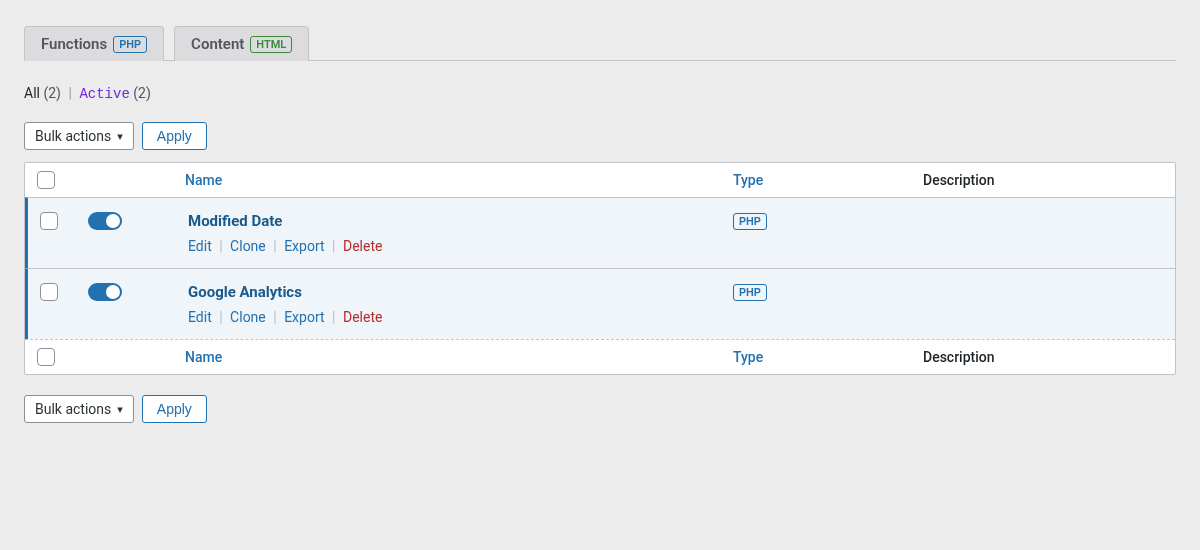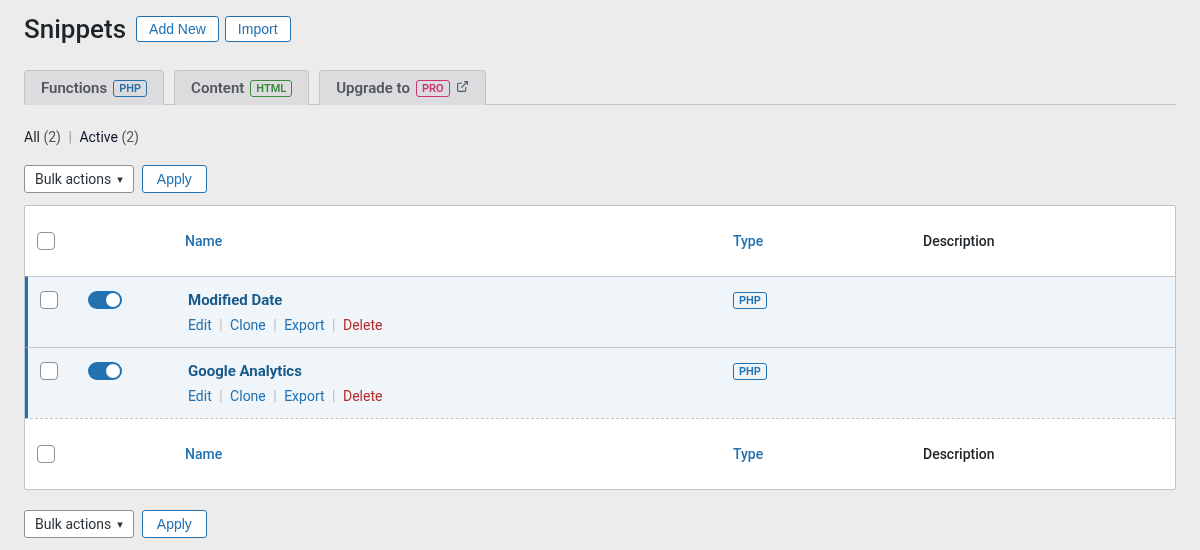--- a/index.html
+++ b/index.html
@@ -73,21 +73,21 @@
   .badge-html { color: #3a8a3a; border-color: #3a8a3a; background: transparent; }
   .badge-pro { color: #c9356e; border-color: #c9356e; background: transparent; }
   .ext-icon { color: #50575e; font-size: 13px; }
   .subsub {
     margin-top: 24px;
     font-size: 14px;
     color: #50575e;
   }
   .subsub .bold { font-weight: 400; color: #1d2327; }
   .subsub .count { color: #50575e; }
-  .subsub .link { color: #0f172a; cursor: pointer; }
+  .subsub .link { color: #6d28d9; cursor: pointer; font-family: Liberation Mono, monospace; }
   .subsub .sep { color: #999; margin: 0 4px; }
   .bulkrow {
     display: flex;
     align-items: center;
     gap: 8px;
     margin-top: 20px;
   }
   .select {
     background: #fff;
     border: 1px solid #8c8f94;
@@ -112,21 +112,21 @@
   }
   .table {
     margin-top: 12px;
     background: #fff;
     border: 1px solid #c3c4c7;
     border-radius: 2px;
   }
   .thead, .tfoot {
     display: flex;
     align-items: center;
-    padding: 26px 12px;
+    padding: 8px 12px;
     color: #2271b1;
     font-weight: 500;
   }
   .tfoot { border-top: 1px dashed #c3c4c7; }
   .col-cb { width: 48px; }
   .col-toggle { width: 100px; }
   .col-name { flex: 1; }
   .col-type { width: 190px; }
   .col-desc { width: 240px; color: #1d2327; }
   .checkbox {
@@ -179,45 +179,29 @@
     color: #2271b1;
     border: 1px solid #2271b1;
     padding: 1px 5px;
     border-radius: 3px;
   }
 </style>
 </head>
 <body>
 
 <div class="page">
-  <div class="header">
-    <span class="page-title">Snippets</span>
-    <button class="btn-outline">Add New</button>
-    <button class="btn-outline">Import</button>
-  </div>
 
   <div class="tabs">
     <div class="tab">
       <span>Functions</span>
       <span class="badge badge-php">PHP</span>
     </div>
     <div class="tab">
       <span>Content</span>
       <span class="badge badge-html">HTML</span>
-    </div>
-    <div class="tab">
-      <span>Upgrade to</span>
-      <span class="badge badge-pro">PRO</span>
-      <span class="ext-icon">
-        <svg width="13" height="13" viewBox="0 0 24 24" fill="none" stroke="currentColor" stroke-width="2">
-          <path d="M18 13v6a2 2 0 0 1-2 2H5a2 2 0 0 1-2-2V8a2 2 0 0 1 2-2h6"></path>
-          <polyline points="15 3 21 3 21 9"></polyline>
-          <line x1="10" y1="14" x2="21" y2="3"></line>
-        </svg>
-      </span>
     </div>
   </div>
 
   <div class="subsub">
     <span class="bold">All</span>
     <span class="count">(2)</span>
     <span class="sep">|</span>
     <span class="link">Active</span>
     <span class="count">(2)</span>
   </div>

